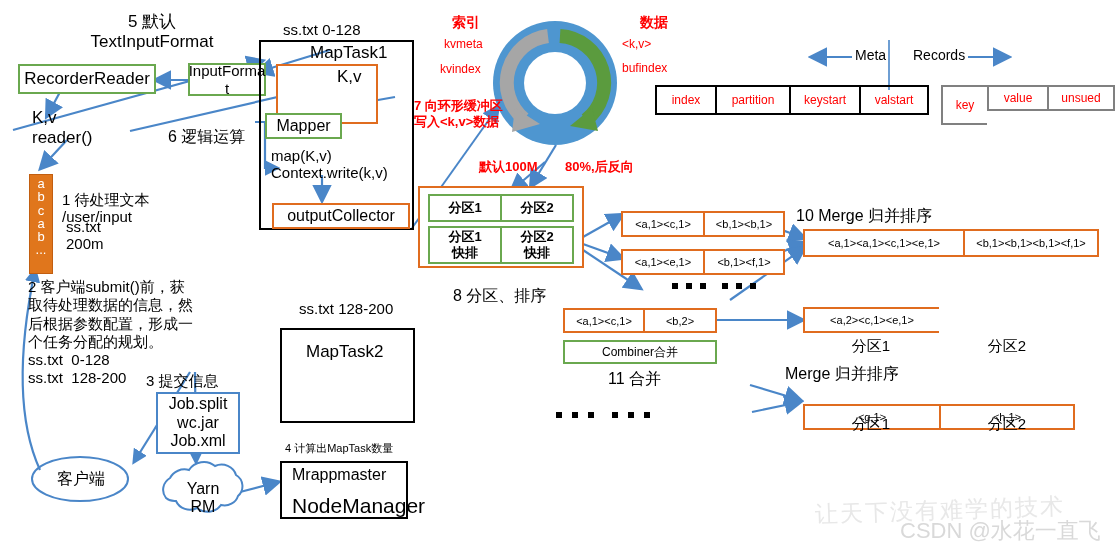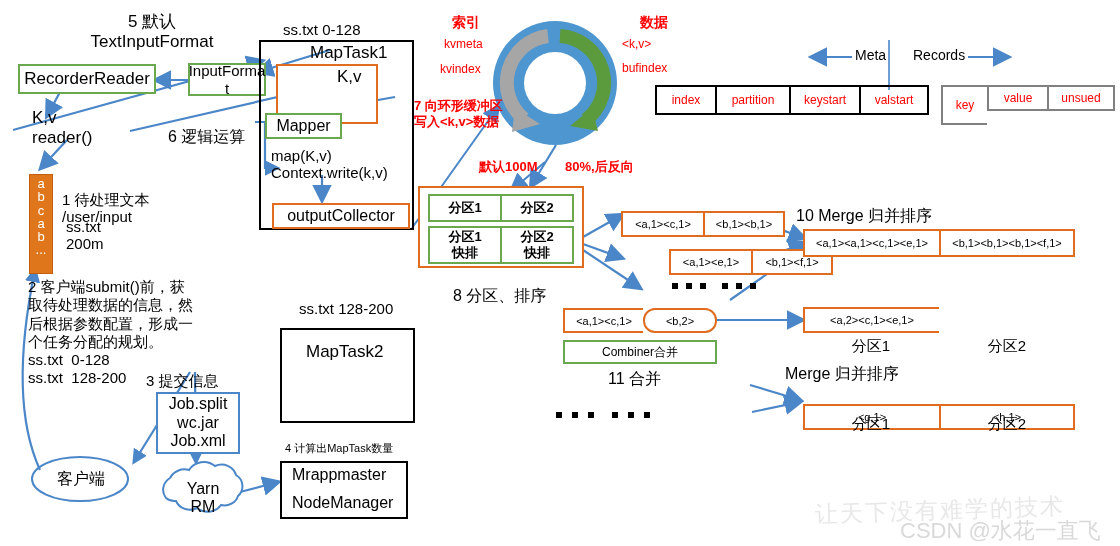--- a/index.html
+++ b/index.html
@@ -211,21 +211,21 @@
     <span>outputCollector</span>
   </div>
 
   <div class="abs lbl" style="left:299px;top:300px;font-size:15px;">ss.txt 128-200</div>
   <div class="abs box" style="left:280px;top:328px;width:135px;height:95px;"></div>
   <div class="abs lbl" style="left:306px;top:342px;font-size:17px;">MapTask2</div>
 
   <div class="abs lbl" style="left:285px;top:442px;font-size:11px;">4 计算出MapTask数量</div>
   <div class="abs box" style="left:280px;top:461px;width:128px;height:58px;">
     <div class="lbl" style="position:absolute;left:10px;top:3px;font-size:16px;">Mrappmaster</div>
-    <div class="lbl" style="position:absolute;left:10px;top:31px;font-size:16px;">NodeManager</div>
+    <div class="lbl" style="position:absolute;left:10px;top:31px;font-size:21px;">NodeManager</div>
   </div>
 
   <div class="abs lbl red bold" style="left:452px;top:14px;font-size:14px;">索引</div>
   <div class="abs lbl red" style="left:444px;top:38px;font-size:12px;">kvmeta</div>
   <div class="abs lbl red" style="left:440px;top:63px;font-size:12px;">kvindex</div>
 
   <div class="abs lbl red bold" style="left:640px;top:14px;font-size:14px;">数据</div>
   <div class="abs lbl red" style="left:622px;top:38px;font-size:12px;">&lt;k,v&gt;</div>
   <div class="abs lbl red" style="left:622px;top:62px;font-size:12px;">bufindex</div>
 
@@ -261,35 +261,35 @@
     </div>
   </div>
   <div class="abs lbl" style="left:453px;top:287px;font-size:16px;">8 分区、排序</div>
 
 
   <div class="abs cellrow" style="left:621px;top:211px;">
     <div class="box-orange" style="width:82px;height:26px;font-size:11px;border-right:none;box-sizing:border-box;">&lt;a,1&gt;&lt;c,1&gt;</div>
     <div class="box-orange" style="width:82px;height:26px;font-size:11px;box-sizing:border-box;">&lt;b,1&gt;&lt;b,1&gt;</div>
   </div>
 
-  <div class="abs cellrow" style="left:621px;top:249px;margin-left:48px;">
+  <div class="abs cellrow" style="left:621px;top:249px;">
     <div class="box-orange" style="width:82px;height:26px;font-size:11px;border-right:none;box-sizing:border-box;">&lt;a,1&gt;&lt;e,1&gt;</div>
     <div class="box-orange" style="width:82px;height:26px;font-size:11px;box-sizing:border-box;">&lt;b,1&gt;&lt;f,1&gt;</div>
   </div>
 
   <div class="abs lbl" style="left:796px;top:207px;font-size:16px;">10 Merge 归并排序</div>
 
   <div class="abs cellrow" style="left:803px;top:229px;">
-    <div class="box-orange" style="width:136px;height:28px;font-size:11px;border-right:none;box-sizing:border-box;">&lt;a,1&gt;&lt;a,1&gt;&lt;c,1&gt;&lt;e,1&gt;</div>
+    <div class="box-orange" style="width:160px;height:28px;font-size:11px;border-right:none;box-sizing:border-box;">&lt;a,1&gt;&lt;a,1&gt;&lt;c,1&gt;&lt;e,1&gt;</div>
     <div class="box-orange" style="width:136px;height:28px;font-size:11px;box-sizing:border-box;">&lt;b,1&gt;&lt;b,1&gt;&lt;b,1&gt;&lt;f,1&gt;</div>
   </div>
 
   <div class="abs cellrow" style="left:563px;top:308px;">
     <div class="box-orange" style="width:80px;height:25px;font-size:11px;border-right:none;box-sizing:border-box;">&lt;a,1&gt;&lt;c,1&gt;</div>
-    <div class="box-orange" style="width:74px;height:25px;font-size:11px;box-sizing:border-box;border-radius:12px;">&lt;b,2&gt;</div>
+    <div class="box-orange" style="width:74px;height:25px;font-size:11px;box-sizing:border-box;">&lt;b,2&gt;</div>
   </div>
 
   <div class="abs box-green ctr" style="left:563px;top:340px;width:154px;height:24px;font-size:12px;">
     <span>Combiner合并</span>
   </div>
 
   <div class="abs lbl" style="left:608px;top:370px;font-size:16px;">11 合并</div>
 
   <div class="abs cellrow" style="left:803px;top:307px;">
     <div class="box-orange" style="width:136px;height:26px;font-size:11px;border-right:none;box-sizing:border-box;">&lt;a,2&gt;&lt;c,1&gt;&lt;e,1&gt;</div>

